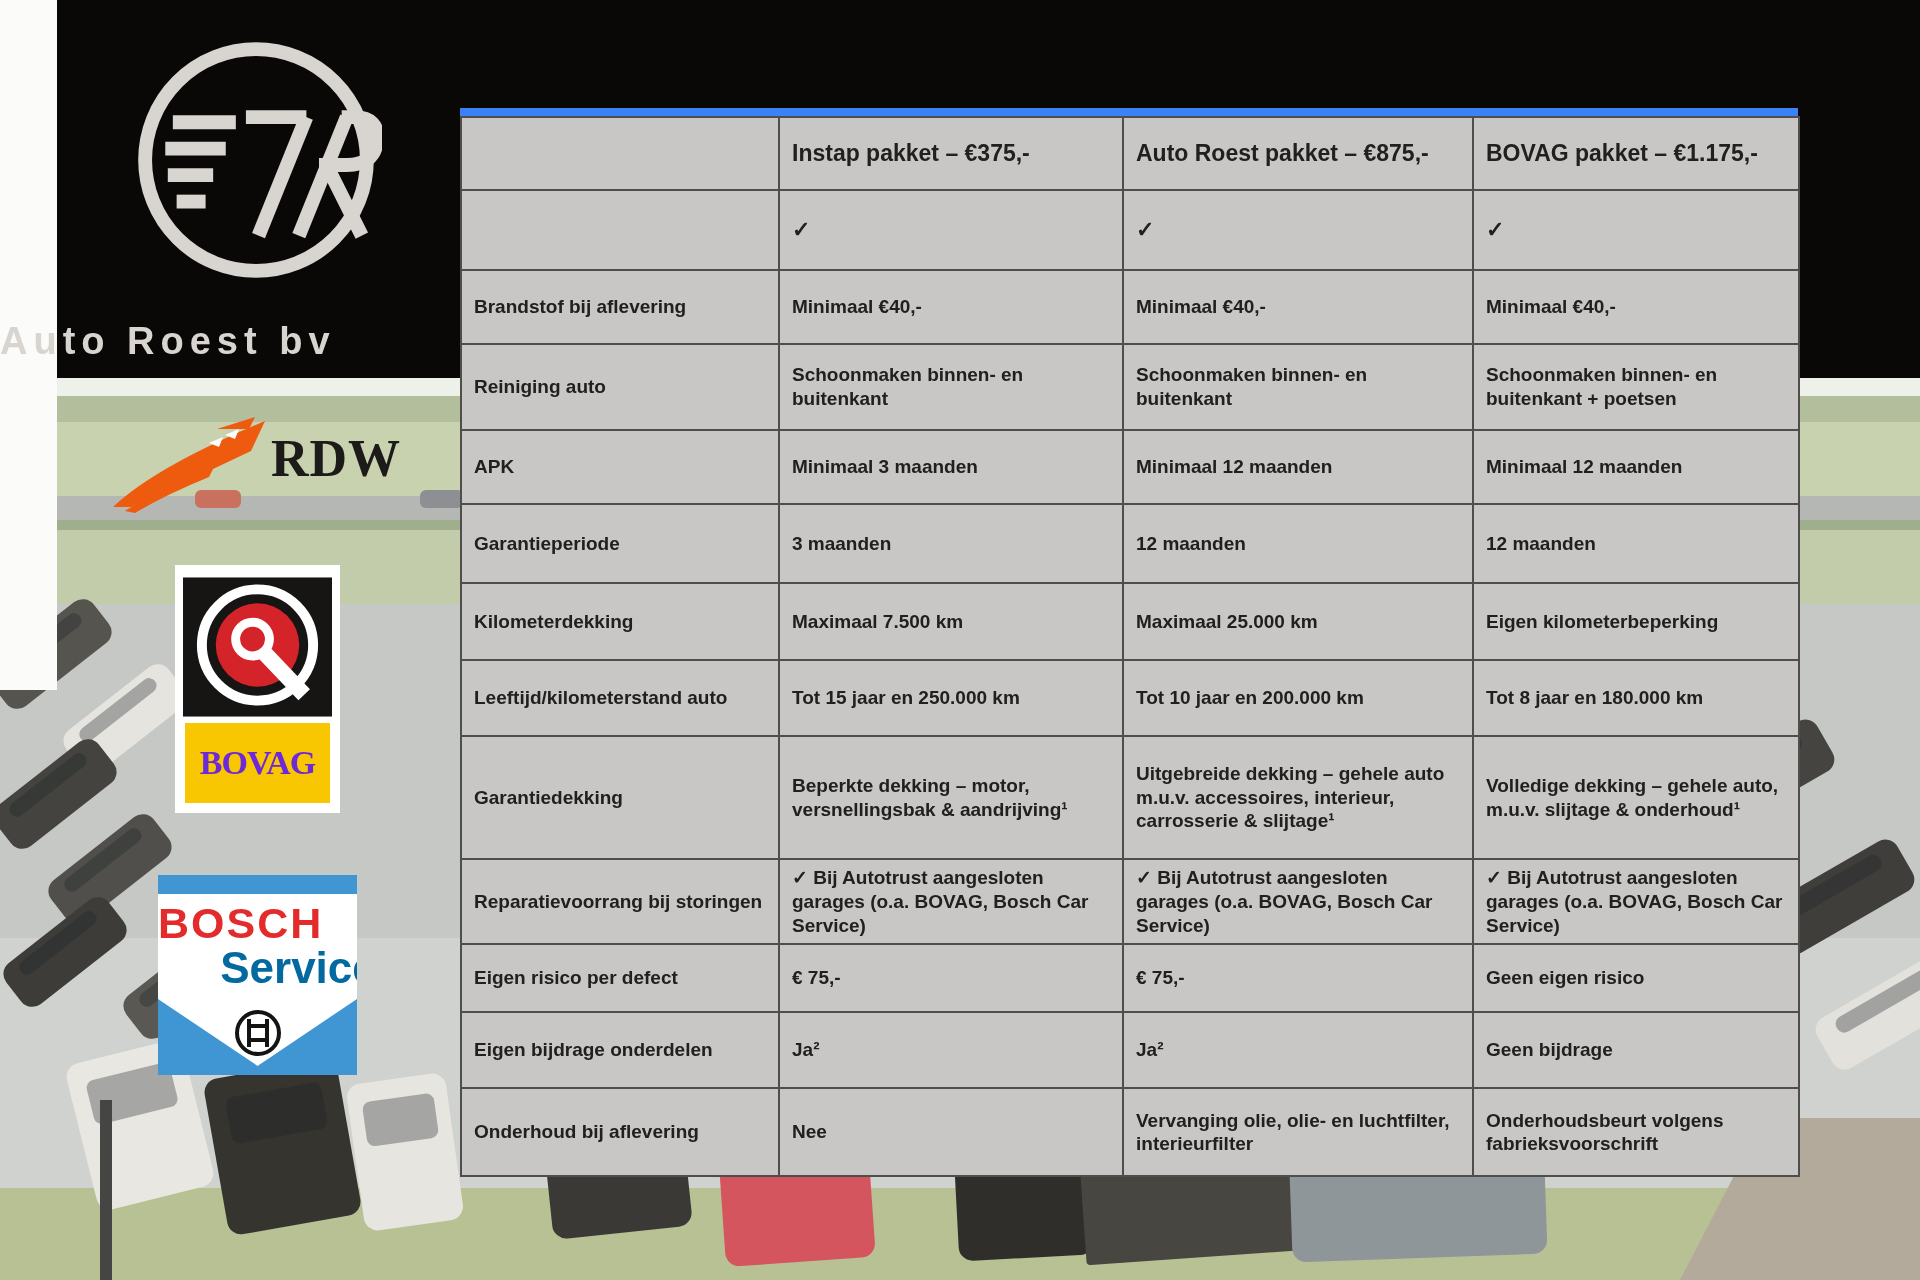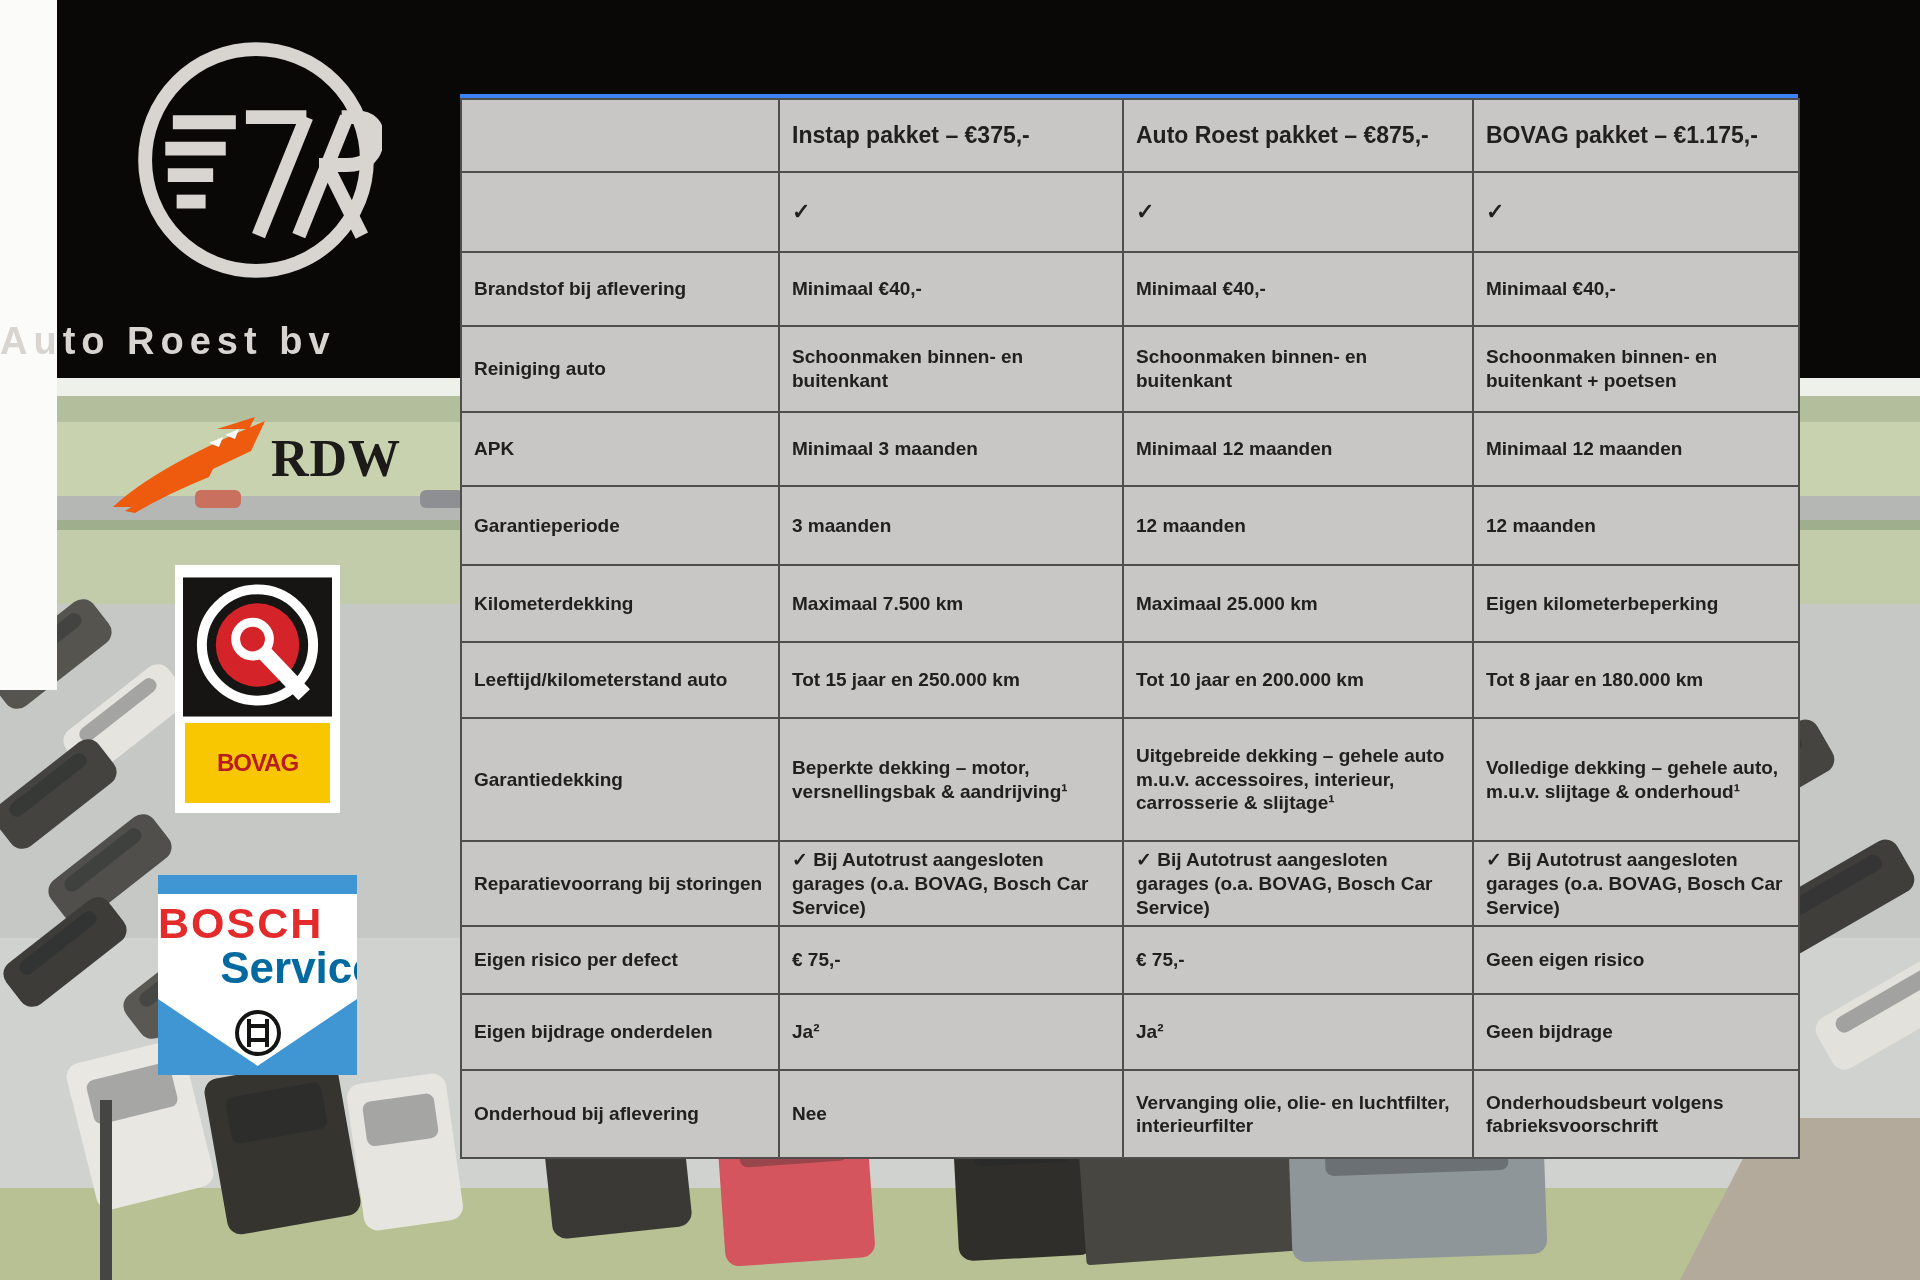--- a/index.html
+++ b/index.html
@@ -38,36 +38,36 @@
               color:#d8d5d1;font-size:38px;font-weight:700;letter-spacing:6px;}
 
   
   .rdw{position:absolute;left:105px;top:415px;width:310px;height:100px;z-index:5;}
   .rdw-text{position:absolute;left:166px;top:14px;font-family:"Liberation Serif",serif;
             font-weight:700;font-size:52px;color:#1d1b1a;letter-spacing:1px;}
   .bovag{position:absolute;left:175px;top:565px;width:165px;height:248px;background:#fff;z-index:5;}
   .bovag-emblem{position:absolute;left:8px;top:12px;width:149px;height:140px;}
   .bovag-band{position:absolute;left:10px;top:158px;width:145px;height:80px;background:#f8c701;
               display:flex;align-items:center;justify-content:center;}
-  .bovag-band span{font-weight:700;font-size:24px;letter-spacing:-1px;color:#b91c1c;}
+  .bovag-band span{font-weight:700;font-size:34px;letter-spacing:-1px;color:#6d28d9;font-family:Liberation Serif, serif;}
   .bosch{position:absolute;left:158px;top:875px;width:199px;height:200px;background:#fff;z-index:5;
          overflow:hidden;}
   .bosch-top{position:absolute;left:0;top:0;width:199px;height:19px;background:#3f96d2;}
   .bosch-line1{position:absolute;left:0;top:24px;width:199px;text-align:left;color:#e32b2b;
                font-weight:700;font-size:43px;letter-spacing:2px;}
   .bosch-line2{position:absolute;left:0;top:68px;width:199px;text-align:center;color:#0369a1;
                font-weight:700;font-size:44px;margin-left:41px;}
   .bosch-bottom{position:absolute;left:0;top:124px;width:199px;height:76px;background:#3f96d2;}
   .bosch-chevron{position:absolute;left:0;top:0;width:199px;height:76px;background:#fff;
                  clip-path:polygon(0 0,100% 0,50% 88%);}
   .bosch-mark{position:absolute;left:74px;top:8px;width:52px;height:52px;}
 
   
-  .table-wrap{position:absolute;left:460px;top:94px;width:1338px;z-index:6;
-              border-top:4px solid #3b82f6;}
+  .table-wrap{position:absolute;left:460px;top:108px;width:1338px;z-index:6;
+              border-top:8px solid #3b82f6;}
   table.cmp{border-collapse:collapse;table-layout:fixed;width:1338px;background:#c8c7c5;}
   table.cmp td{border:2px solid #4e4e4c;vertical-align:middle;padding:6px 12px;
                color:#22201e;font-weight:700;line-height:1.25;overflow:hidden;}
   td.hcell{font-size:23px;}
   td.lcell{font-size:19px;margin-left:17px;}
   td.vcell{font-size:19px;}
   td.check{font-size:22px;}
 </style>
 </head>
 <body>

